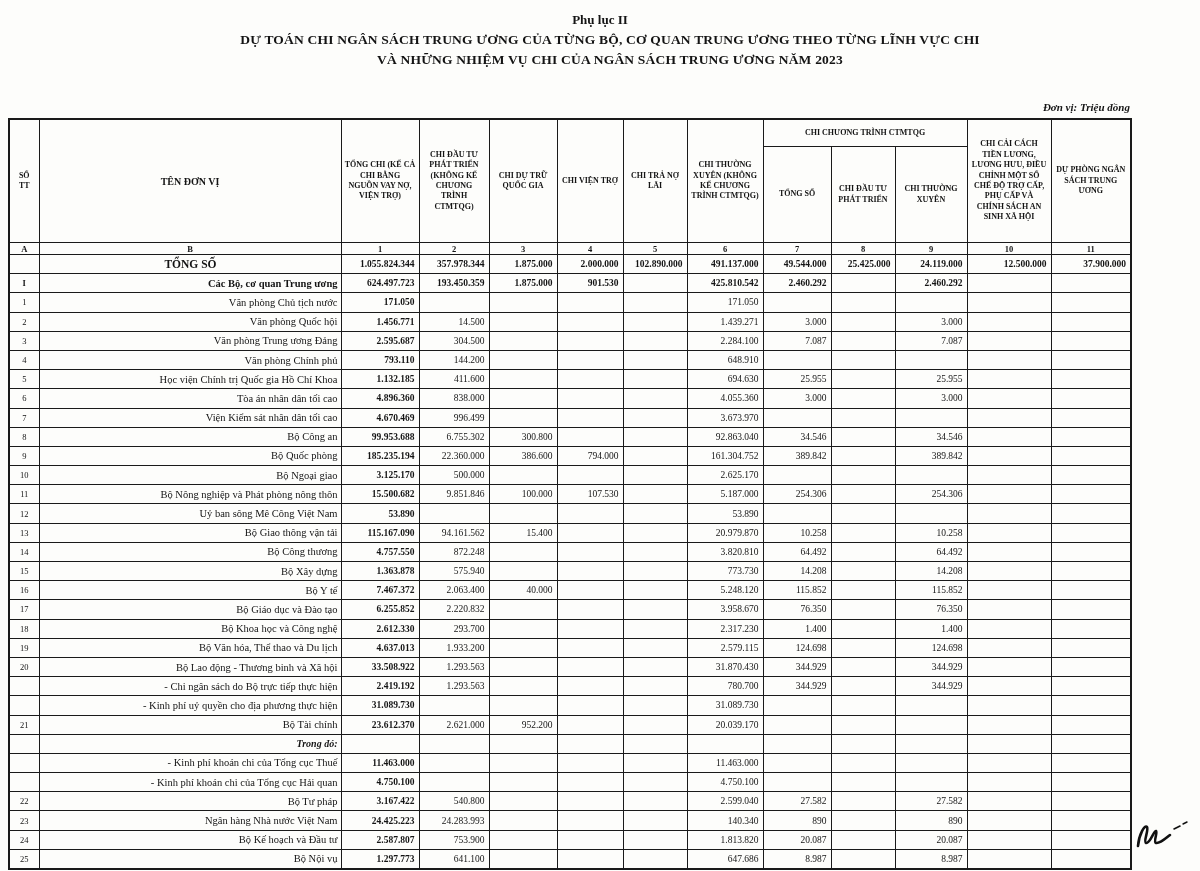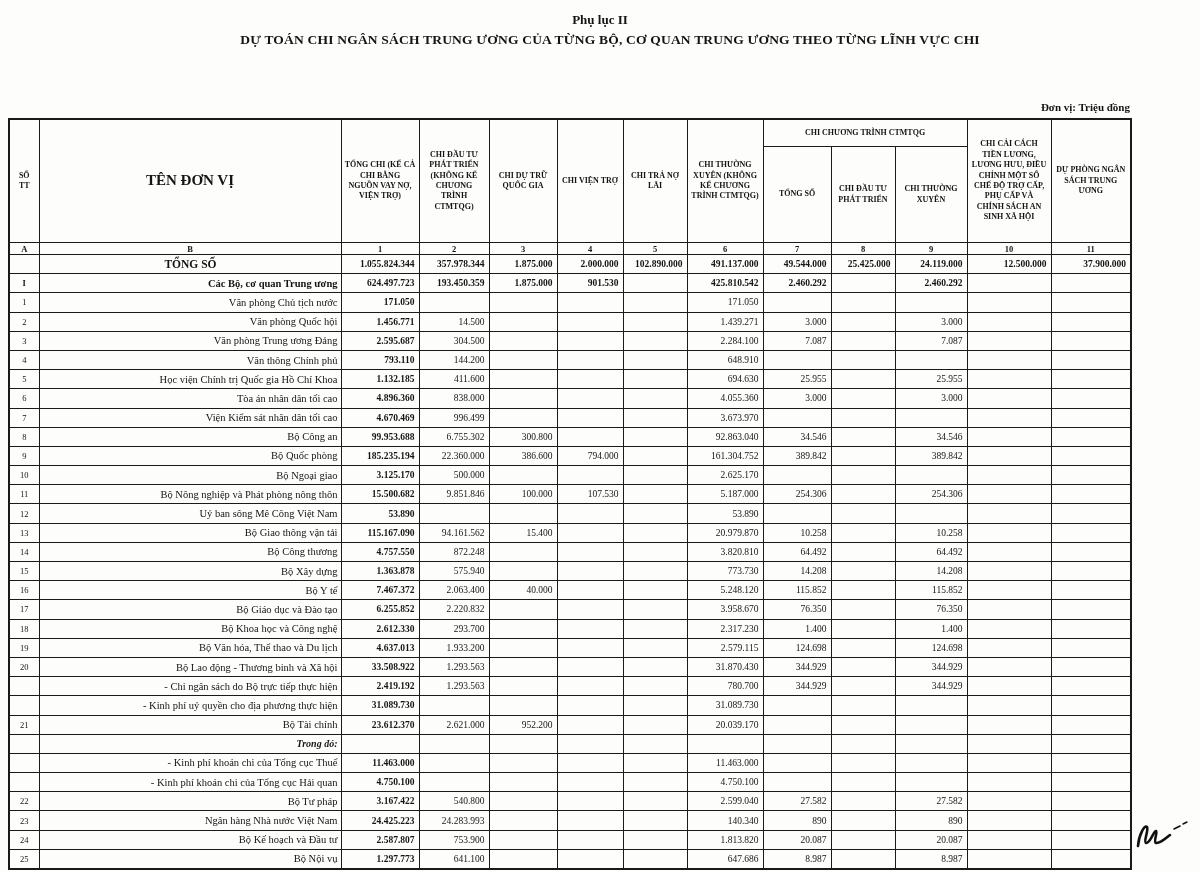--- a/index.html
+++ b/index.html
@@ -7,35 +7,35 @@
     position:relative; width:1200px; height:871px;
     background:#fdfdfb; color:#141414; overflow:hidden;
     font-family:"Liberation Serif","DejaVu Serif",serif;
   }
   .titles { text-align:center; padding-top:10px; line-height:1.5; }
   .appendix { font-weight:bold; font-size:13px; }
   .title-line { font-weight:bold; font-size:13.5px; letter-spacing:.2px;padding-left:20px; }
   .subtitle { font-style:italic; font-size:12px; margin-top:1px; }
   .unit-note {
     position:absolute; top:101px; right:70px;
-    font-size:11px; font-weight:bold;
+    font-style:italic; font-size:11px; font-weight:bold;
   }
   table.budget {
     position:absolute; left:8px; top:118px; width:1122px;
     border-collapse:collapse; table-layout:fixed;
     border:2px solid #1a1a1a;
   }
   table.budget th, table.budget td {
     border:1px solid #1a1a1a; padding:1px 3px; overflow:hidden;
   }
   thead th {
     font-weight:bold; vertical-align:middle;
     font-size:8px; line-height:1.3; padding:2px 1px;
   }
-  th.h-name { font-size:15px; }
+  th.h-name { font-size:10px; }
   tr.letter-row td {
     font-size:8.5px; font-weight:bold; text-align:center;
     height:11px; padding:0 2px;
   }
   tbody td { height:16.2px; font-size:9.5px; vertical-align:middle; }
   tbody td.stt { text-align:center; font-size:8.5px; padding:1px 1px; }
   tbody td.name { text-align:right; font-size:10.5px; padding-left:4px; }
   tbody td.num { text-align:right; padding-right:4px; }
   tbody td.c1 { font-weight:bold; }
   tr.r-total td.name { text-align:center; font-weight:bold; font-size:11.5px; }
@@ -47,20 +47,21 @@
   .hand-mark { position:absolute; right:12px; top:812px; }
 </style>
 </head>
 <body>
 
 <div class="doc">
 
   <div class="titles">
     <div class="appendix">Phụ lục II</div>
     <div class="title-line">DỰ TOÁN CHI NGÂN SÁCH TRUNG ƯƠNG CỦA TỪNG BỘ, CƠ QUAN TRUNG ƯƠNG THEO TỪNG LĨNH VỰC CHI</div>
+    <div class="title-line">VÀ NHỮNG NHIỆM VỤ CHI CỦA NGÂN SÁCH TRUNG ƯƠNG NĂM 2023</div>
   </div>
 
   <div class="unit-note">Đơn vị: Triệu đồng</div>
 
   <table class="budget">
     <colgroup>
       <col style="width:30px">
         <col style="width:302px">
         <col style="width:78px">
       <col style="width:70px">
@@ -182,21 +183,21 @@
           <td class="num c5"></td>
           <td class="num c6">2.284.100</td>
           <td class="num c7">7.087</td>
           <td class="num c8"></td>
           <td class="num c9">7.087</td>
           <td class="num c10"></td>
           <td class="num c11"></td>
         </tr>
         <tr class="r-normal">
           <td class="stt">4</td>
-          <td class="name">Văn thông Chính phủ</td>
+          <td class="name">Văn phòng Chính phủ</td>
           <td class="num c1">793.110</td>
           <td class="num c2">144.200</td>
           <td class="num c3"></td>
           <td class="num c4"></td>
           <td class="num c5"></td>
           <td class="num c6">648.910</td>
           <td class="num c7"></td>
           <td class="num c8"></td>
           <td class="num c9"></td>
           <td class="num c10"></td>

